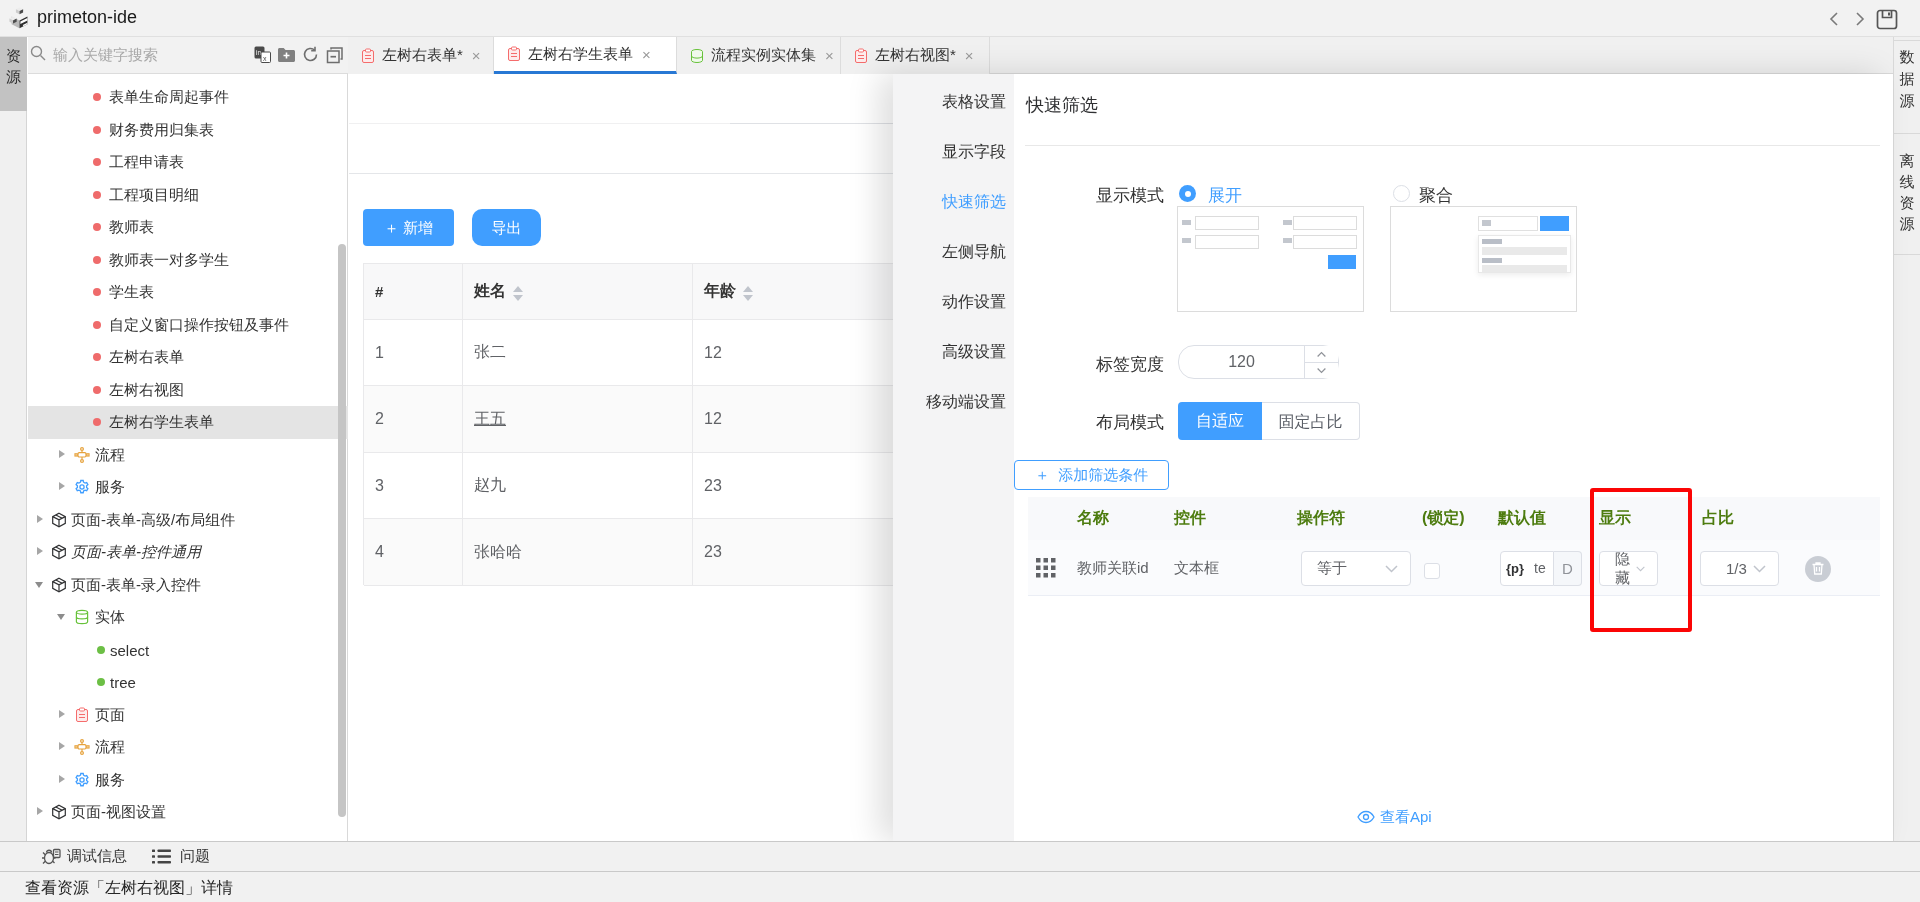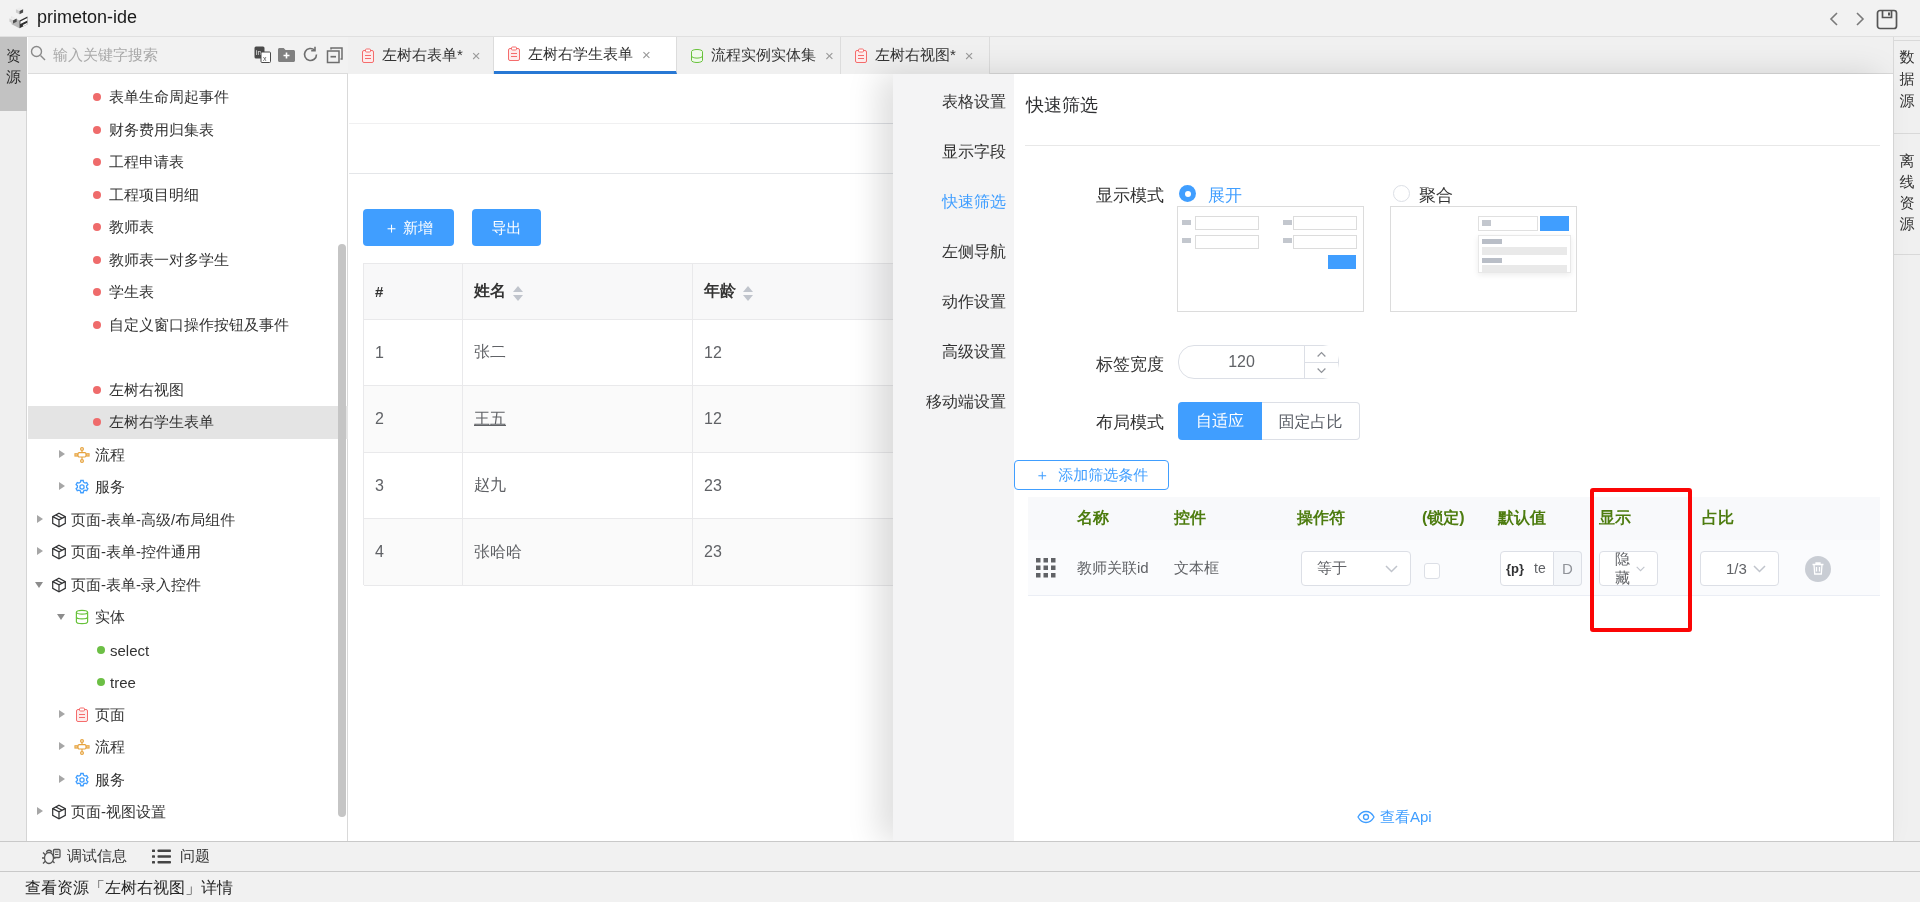--- a/index.html
+++ b/index.html
@@ -163,20 +163,24 @@
       <span class="lbl" style="left:81px;">教师表一对多学生</span>
     </div>
 <div class="trow" style="top:201.75px;">
       <span class="dot" style="left:65px;background:#ef6b6b;"></span>
       <span class="lbl" style="left:81px;">学生表</span>
     </div>
 <div class="trow" style="top:234.25px;">
       <span class="dot" style="left:65px;background:#ef6b6b;"></span>
       <span class="lbl" style="left:81px;">自定义窗口操作按钮及事件</span>
     </div>
+<div class="trow" style="top:266.75px;">
+      <span class="dot" style="left:65px;background:#ef6b6b;"></span>
+      <span class="lbl" style="left:81px;">左树右表单</span>
+    </div>
 <div class="trow" style="top:299.25px;">
       <span class="dot" style="left:65px;background:#ef6b6b;"></span>
       <span class="lbl" style="left:81px;">左树右视图</span>
     </div>
 <div class="trow" style="top:331.75px;">
       <div style="position:absolute;left:0;top:0;width:320px;height:33px;background:#e4e4e4;"></div>
       <span class="dot" style="left:65px;background:#ef6b6b;"></span>
       <span class="lbl" style="left:81px;">左树右学生表单</span>
     </div>
 <div class="trow" style="top:364.25px;">
@@ -209,21 +213,21 @@
       </svg>
       <span class="lbl" style="left:43px;">页面-表单-高级/布局组件</span>
     </div>
 <div class="trow" style="top:461.75px;">
       <span class="arr-r" style="left:9px;"></span>
       <svg class="tico" style="left:23px" viewBox="0 0 16 16" fill="none" stroke="#303133" stroke-width="1.2">
         <path d="M8 1.3 14.3 4.6v6.8L8 14.7 1.7 11.4V4.6z"></path>
         <path d="M1.7 4.6 8 7.9l6.3-3.3M8 7.9v6.8"></path>
         <path d="M4.8 3 11.2 6.3"></path>
       </svg>
-      <span class="lbl" style="left:43px;">页面-表单-控件通用</span>
+      <span class="lbl" style="left:43px;font-style:italic;">页面-表单-控件通用</span>
     </div>
 <div class="trow" style="top:494.25px;">
       <span class="arr-d" style="left:7px;"></span>
       <svg class="tico" style="left:23px" viewBox="0 0 16 16" fill="none" stroke="#303133" stroke-width="1.2">
         <path d="M8 1.3 14.3 4.6v6.8L8 14.7 1.7 11.4V4.6z"></path>
         <path d="M1.7 4.6 8 7.9l6.3-3.3M8 7.9v6.8"></path>
         <path d="M4.8 3 11.2 6.3"></path>
       </svg>
       <span class="lbl" style="left:43px;">页面-表单-录入控件</span>
     </div>
@@ -295,21 +299,21 @@
 </style>
 
 <div class="abs" style="left:338px;top:244px;width:8px;height:573px;background:#c5c5c5;border-radius:4px;"></div>
 
 <div class="abs" style="left:349px;top:74px;width:1544px;height:767px;background:#fff;"></div>
 <div class="abs" style="left:349px;top:123px;width:544px;height:0;border-top:1px solid #f0f0f1;"></div>
 <div class="abs" style="left:730px;top:123px;width:163px;height:0;border-top:1px solid #dfe1e5;"></div>
 <div class="abs" style="left:349px;top:173px;width:544px;height:0;border-top:1px solid #e4e6e9;"></div>
 
 <div class="abs" style="left:363px;top:209px;width:91px;height:37px;background:#409eff;border-radius:4px;color:#fff;font-size:15px;text-align:center;line-height:37px;">＋ 新增</div>
-<div class="abs" style="left:472px;top:209px;width:69px;height:37px;background:#409eff;border-radius:4px;color:#fff;font-size:15px;text-align:center;line-height:37px;">导出</div>
+<div class="abs" style="left:472px;top:209px;width:69px;height:37px;background:#409eff;border-radius:10px;color:#fff;font-size:15px;text-align:center;line-height:37px;">导出</div>
 
 <div id="ctable" class="abs" style="left:363px;top:263px;width:540px;height:322px;font-size:16px;">
   <div class="crow chead" style="top:0;height:56px;">
     <div class="ccell" style="left:0;width:99px;">
         <b style="font-size:15px;color:#333;">#</b>
       </div>
     <div class="ccell" style="left:99px;width:230px;">
         <b style="color:#333;">姓名</b>
         <span class="sorts"></span>
       </div>

